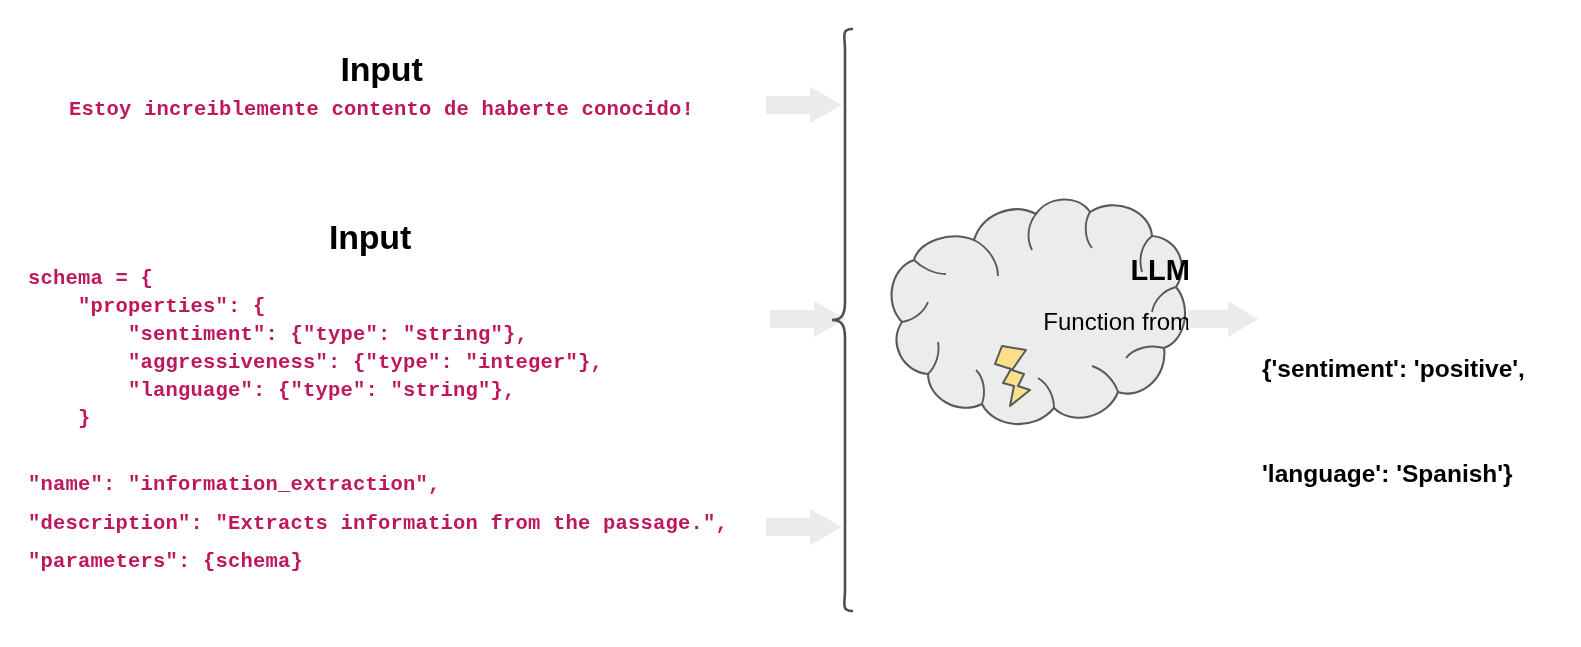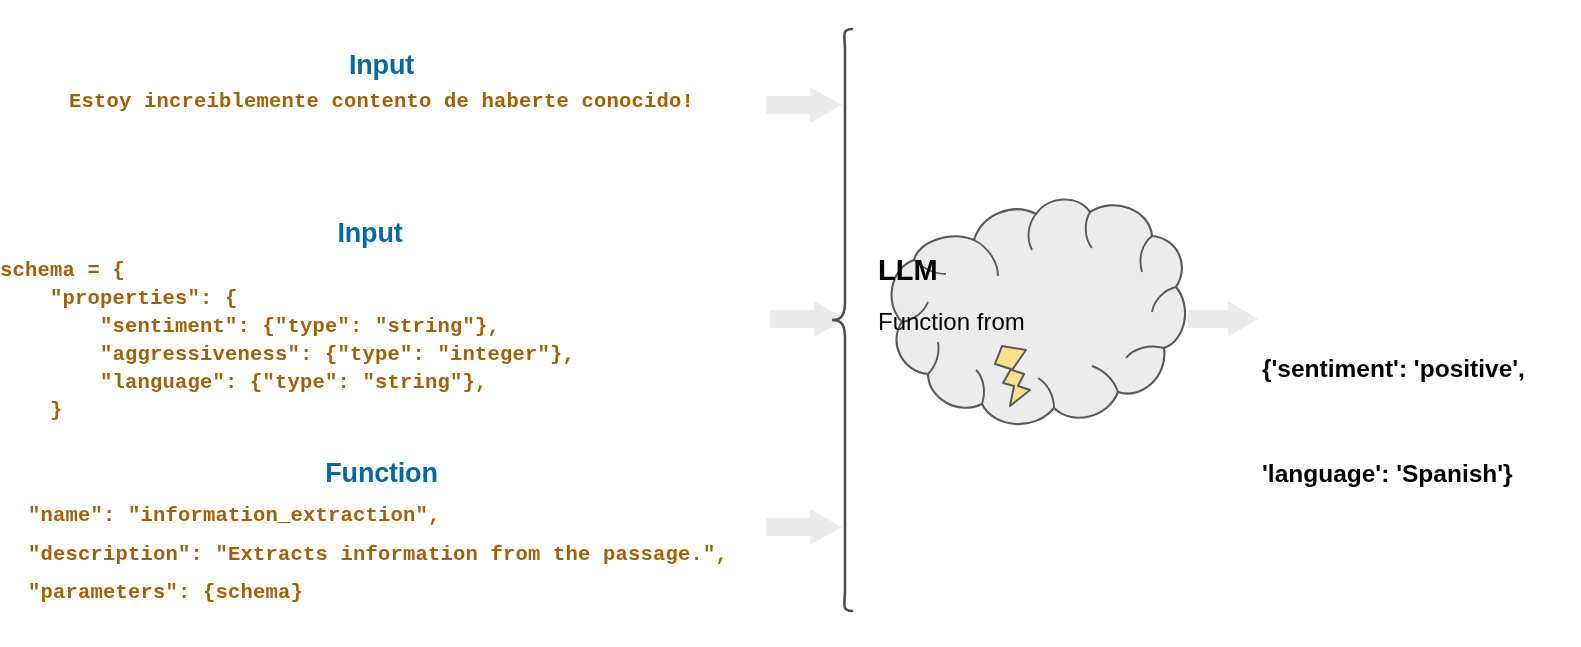--- a/index.html
+++ b/index.html
@@ -18,32 +18,32 @@
     background: #ffffff;
     overflow: hidden;
   }
 
   
   .block { position: absolute; }
 
   .section-heading {
     font-family: "Liberation Sans", sans-serif;
     font-weight: bold;
-    font-size: 27px;
-    color: #0369a1;
+    font-size: 34px;
+    color: #000000;
     text-align: center;
     letter-spacing: -0.2px;
     white-space: pre;
   }
 
   .mono-line {
     font-family: "Liberation Mono", "DejaVu Sans Mono", monospace;
     font-weight: bold;
     font-size: 20.5px;
-    color: #a16207;
+    color: #be185d;
     white-space: pre;
     letter-spacing: 0.2px;
   }
 
   .input-body {
     text-align: center;
     line-height: 29px;
   }
 
   .schema-body { line-height: 28px; }
@@ -51,21 +51,21 @@
   .function-body { line-height: 38.5px; }
 
   
   .brace { position: absolute; }
 
   
   .cloud { position: absolute; }
 
   .cloud-label {
     position: absolute;
-    text-align: left;
+    text-align: right;
     white-space: pre;
     color: #000000;
   }
   .cloud-title {
     font-family: "Liberation Sans", sans-serif;
     font-weight: bold;
     font-size: 29px;
   }
   .cloud-sub {
     font-family: "Liberation Sans", sans-serif;
@@ -89,32 +89,31 @@
 
 <div id="canvas">
 
   <div class="block" style="left:0px; top:50px; width:763px;">
     <div class="section-heading">Input</div>
     <div class="mono-line input-body" style="margin-top:6px;">Estoy increiblemente contento de haberte conocido!</div>
   </div>
 
   <div class="block" style="left:0px; top:218px; width:740px;">
     <div class="section-heading">Input</div>
-    <div style="margin-top:8px; ">
+    <div style="margin-top:8px; padding-left:28px;">
       <div class="mono-line schema-body">schema = {</div>
       <div class="mono-line schema-body">    "properties": {</div>
       <div class="mono-line schema-body">        "sentiment": {"type": "string"},</div>
       <div class="mono-line schema-body">        "aggressiveness": {"type": "integer"},</div>
       <div class="mono-line schema-body">        "language": {"type": "string"},</div>
       <div class="mono-line schema-body">    }</div>
     </div>
   </div>
 
   <div class="block" style="left:0px; top:458px; width:763px;">
-    <div class="section-heading">Function</div>
     <div style="margin-top:8px; padding-left:28px;">
       <div class="mono-line function-body">"name": "information_extraction",</div>
       <div class="mono-line function-body">"description": "Extracts information from the passage.",</div>
       <div class="mono-line function-body">"parameters": {schema}</div>
     </div>
   </div>
 
   <div style="position:absolute; left:766px; top:87px; width:76px; height:36px;">
     <svg width="76" height="36" viewBox="0 0 76 36">
       <polygon points="0,9 44,9 44,0 76,18 44,36 44,27 0,27" fill="#ebebeb"></polygon>

